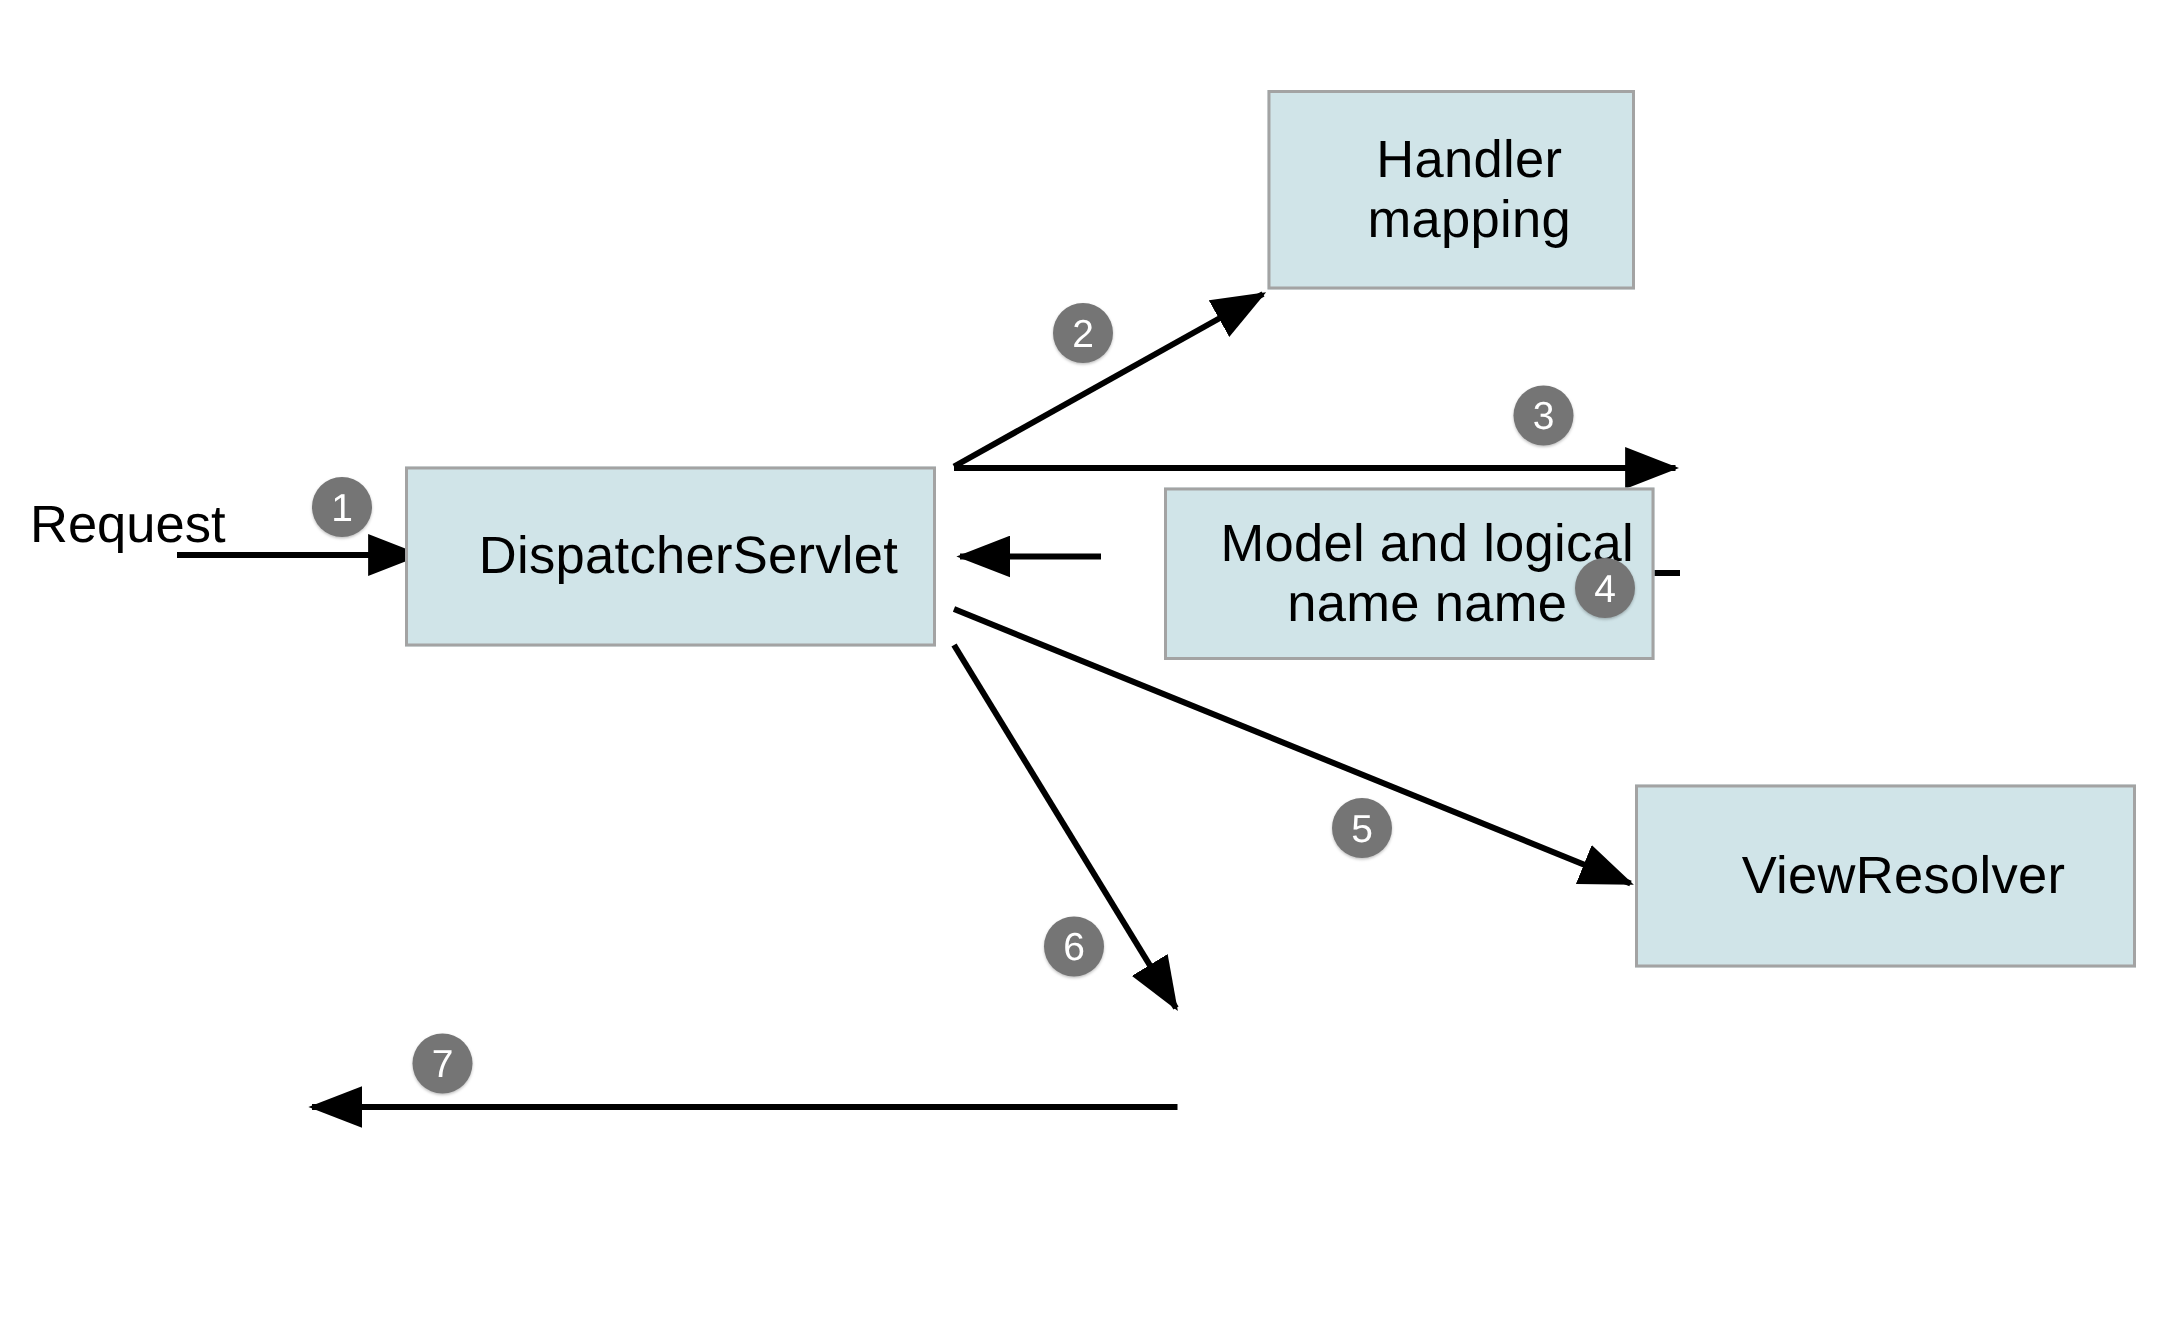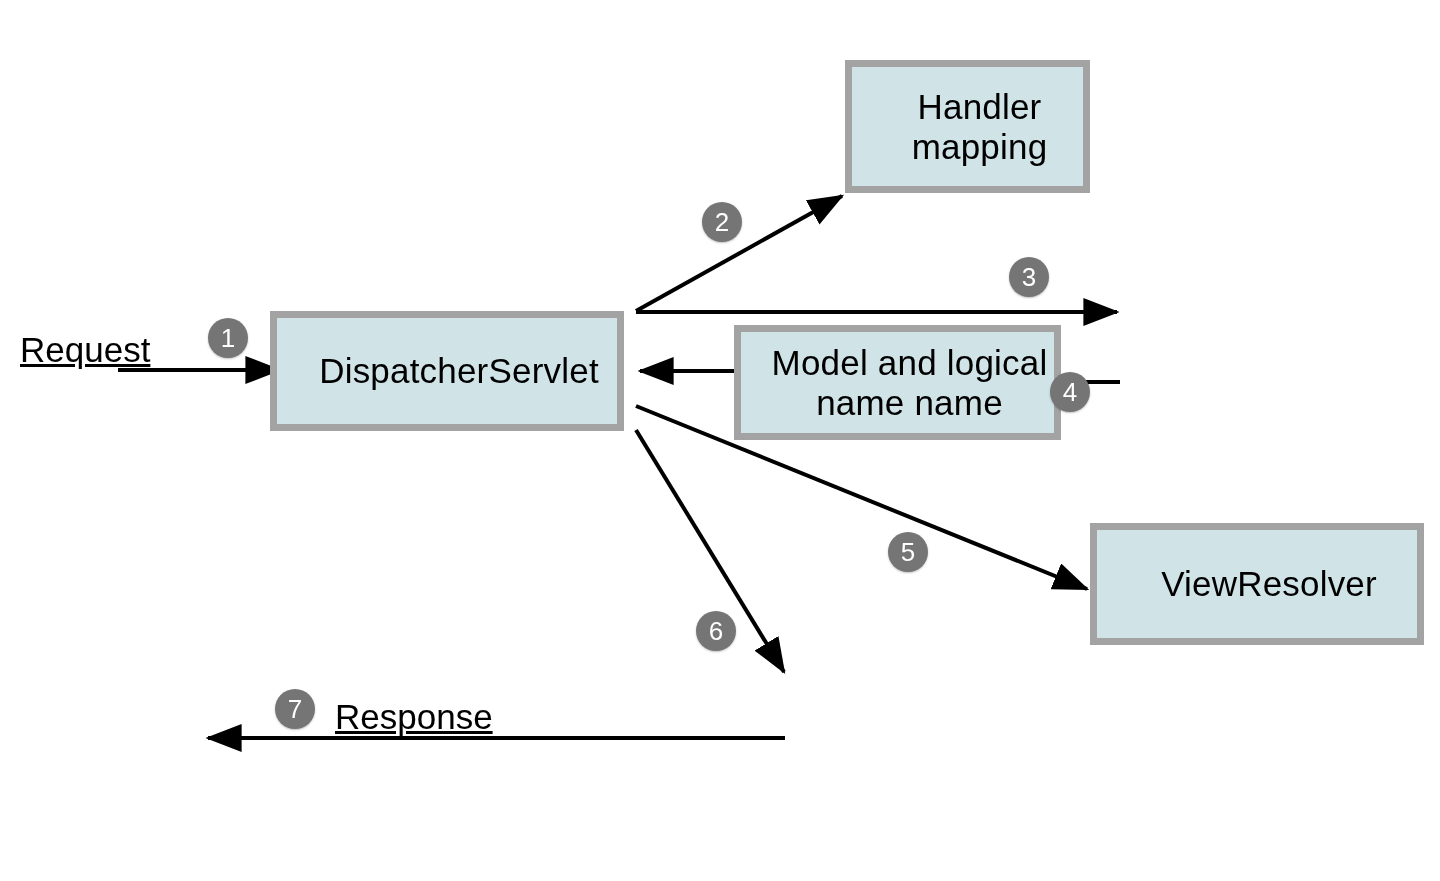--- a/index.html
+++ b/index.html
@@ -21,39 +21,38 @@
     position: absolute;
     left: 0;
     top: 0;
     width: 1440px;
     height: 881px;
   }
   .node {
     position: absolute;
     box-sizing: border-box;
     background: #d0e4e8;
-    border: 7px solid #a3a3a3;
+    border: 2px solid #a3a3a3;
     display: flex;
     align-items: center;
     justify-content: center;
     text-align: center;
     color: #000000;
     font-size: 35px;
     line-height: 1.12;
     letter-spacing: 0.2px;
     z-index: 3;
     padding-left: 24px;
   }
   .free-label {
     position: absolute;
     color: #000000;
     font-size: 35px;
     white-space: nowrap;
     z-index: 4;
-    text-decoration: underline;
   }
   .step-badge {
     position: absolute;
     width: 40px;
     height: 40px;
     border-radius: 50%;
     background: #757575;
     color: #ffffff;
     font-size: 26px;
     display: flex;
@@ -110,34 +109,33 @@
   </div>
 
   <div class="node" style="left:845px; top:60px; width:245px; height:133px;">
     <span>
       <span>Handler</span><br>
       <span>mapping</span>
     </span>
   </div>
 
 
-  <div class="node" style="left:734px; top:325px; width:327px; height:115px;">
+  <div class="node" style="left:776px; top:325px; width:327px; height:115px;">
     <span>
       <span>Model and logical</span><br>
       <span>name name</span>
     </span>
   </div>
 
   <div class="node" style="left:1090px; top:523px; width:334px; height:122px;">
     <span>ViewResolver</span>
   </div>
 
 
   <div class="free-label" style="left:20px; top:330px;">Request</div>
-  <div class="free-label" style="left:335px; top:697px;">Response</div>
 
   <div class="step-badge" style="left:208px; top:318px;">1</div>
   <div class="step-badge" style="left:702px; top:202px;">2</div>
   <div class="step-badge" style="left:1009px; top:257px;">3</div>
   <div class="step-badge" style="left:1050px; top:372px;">4</div>
   <div class="step-badge" style="left:888px; top:532px;">5</div>
   <div class="step-badge" style="left:696px; top:611px;">6</div>
   <div class="step-badge" style="left:275px; top:689px;">7</div>
 
 </div>

